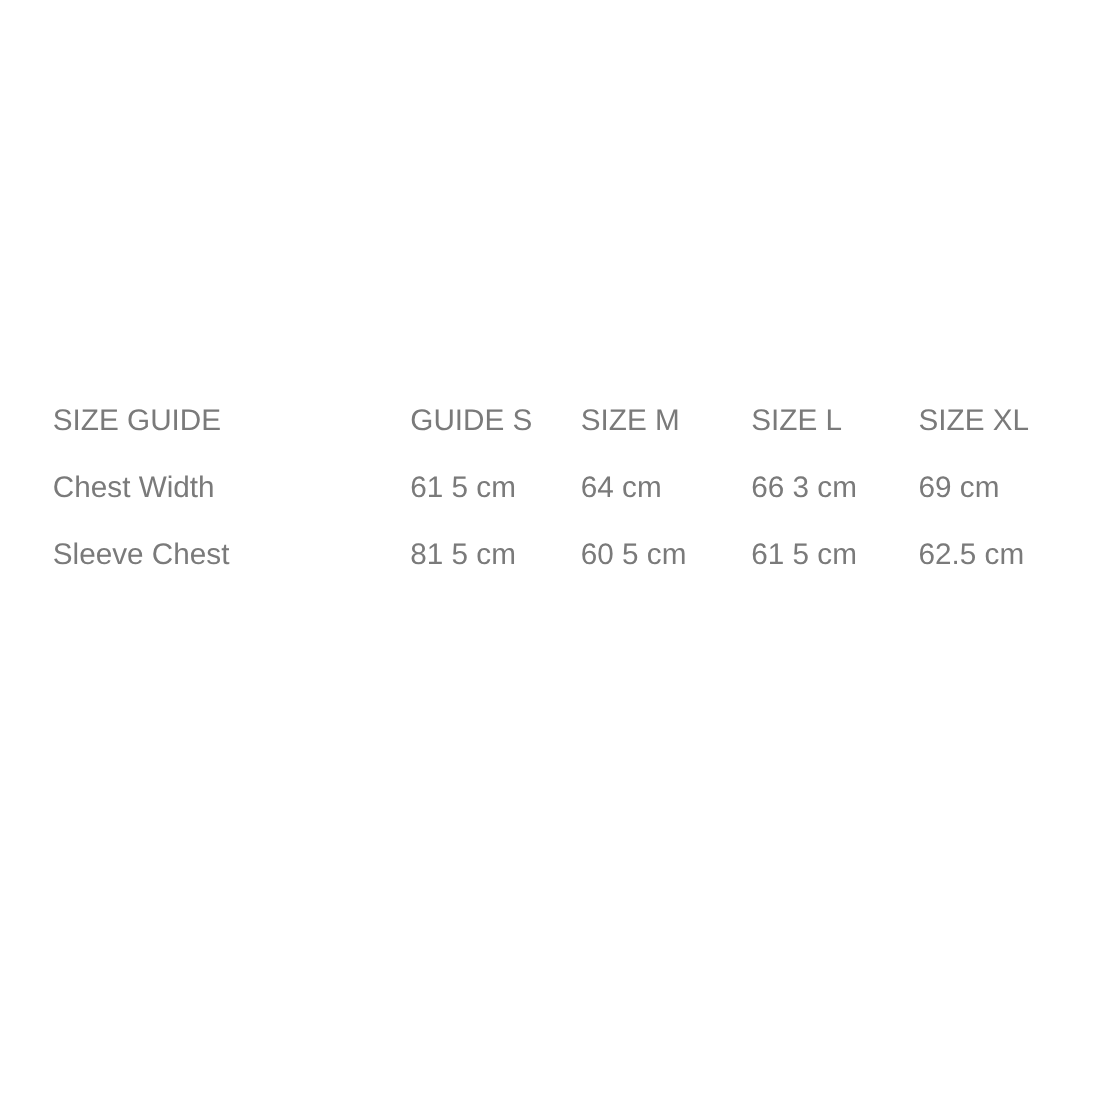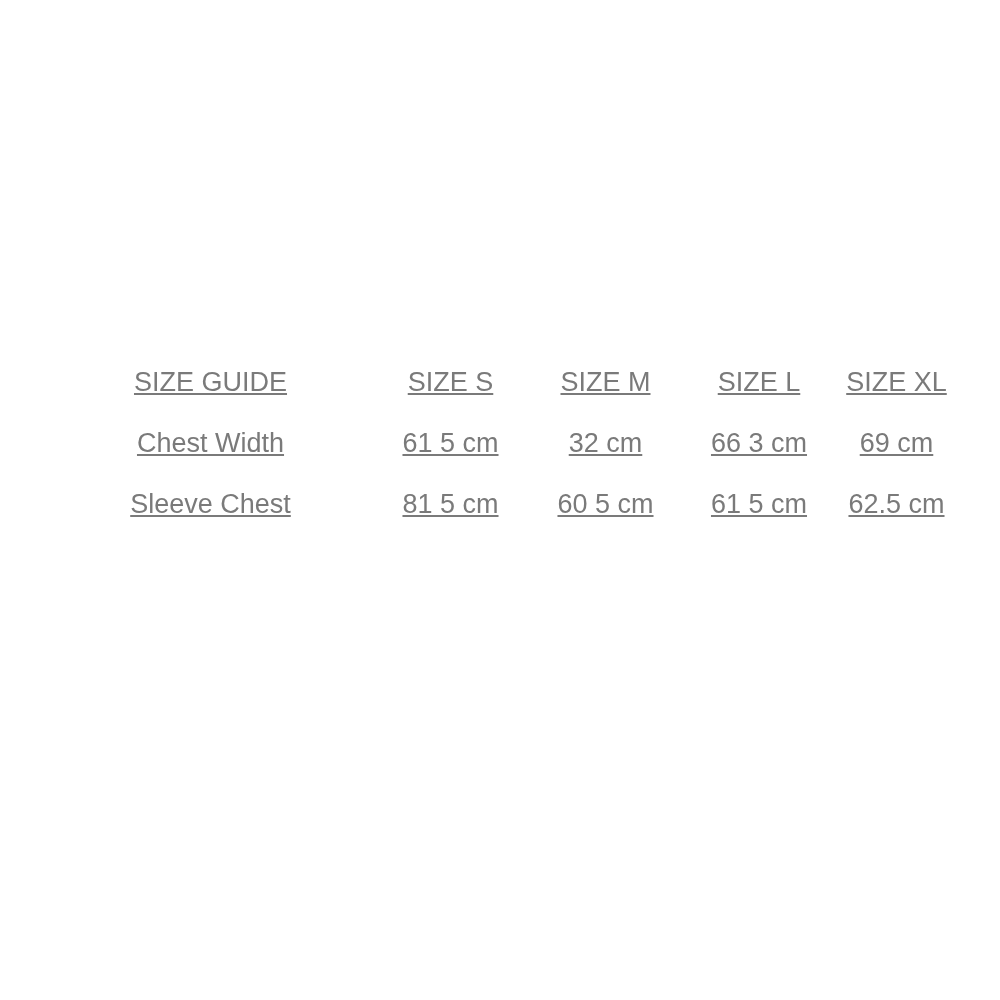--- a/index.html
+++ b/index.html
@@ -19,57 +19,56 @@
     top: 352px;
     width: 910px;
   }
   table.size-guide {
     border-collapse: collapse;
     border-spacing: 0;
     width: 910px;
   }
   table.size-guide td,
   table.size-guide th {
-    text-align: center;
+    text-align: left;
     vertical-align: baseline;
     font-size: 27px;
     font-weight: normal;
     color: #7a7a7a;
     padding: 0;
     height: 61px;
     line-height: 61px;
     white-space: nowrap;
-    text-decoration: underline;
   }
   
   table.size-guide .col-label { width: 325px; }
   table.size-guide .col-s     { width: 155px; }
   table.size-guide .col-m     { width: 155px; }
   table.size-guide .col-l     { width: 152px; }
   table.size-guide .col-xl    { width: 123px; margin-left: 20px; }
 </style>
 </head>
 <body>
 
 <div id="size-guide-wrap">
   <table class="size-guide">
     <thead>
       <tr>
         <th class="col-label">SIZE GUIDE</th>
-        <th class="col-s">SIZE S</th>
+        <th class="col-s">GUIDE S</th>
         <th class="col-m">SIZE M</th>
         <th class="col-l">SIZE L</th>
         <th class="col-xl">SIZE XL</th>
       </tr>
     </thead>
     <tbody>
       <tr>
         <td class="col-label">Chest Width</td>
         <td class="col-s">61 5 cm</td>
-        <td class="col-m">32 cm</td>
+        <td class="col-m">64 cm</td>
         <td class="col-l">66 3 cm</td>
         <td class="col-xl">69 cm</td>
       </tr>
       <tr>
         <td class="col-label">Sleeve Chest</td>
         <td class="col-s">81 5 cm</td>
         <td class="col-m">60 5 cm</td>
         <td class="col-l">61 5 cm</td>
         <td class="col-xl">62.5 cm</td>
       </tr>

